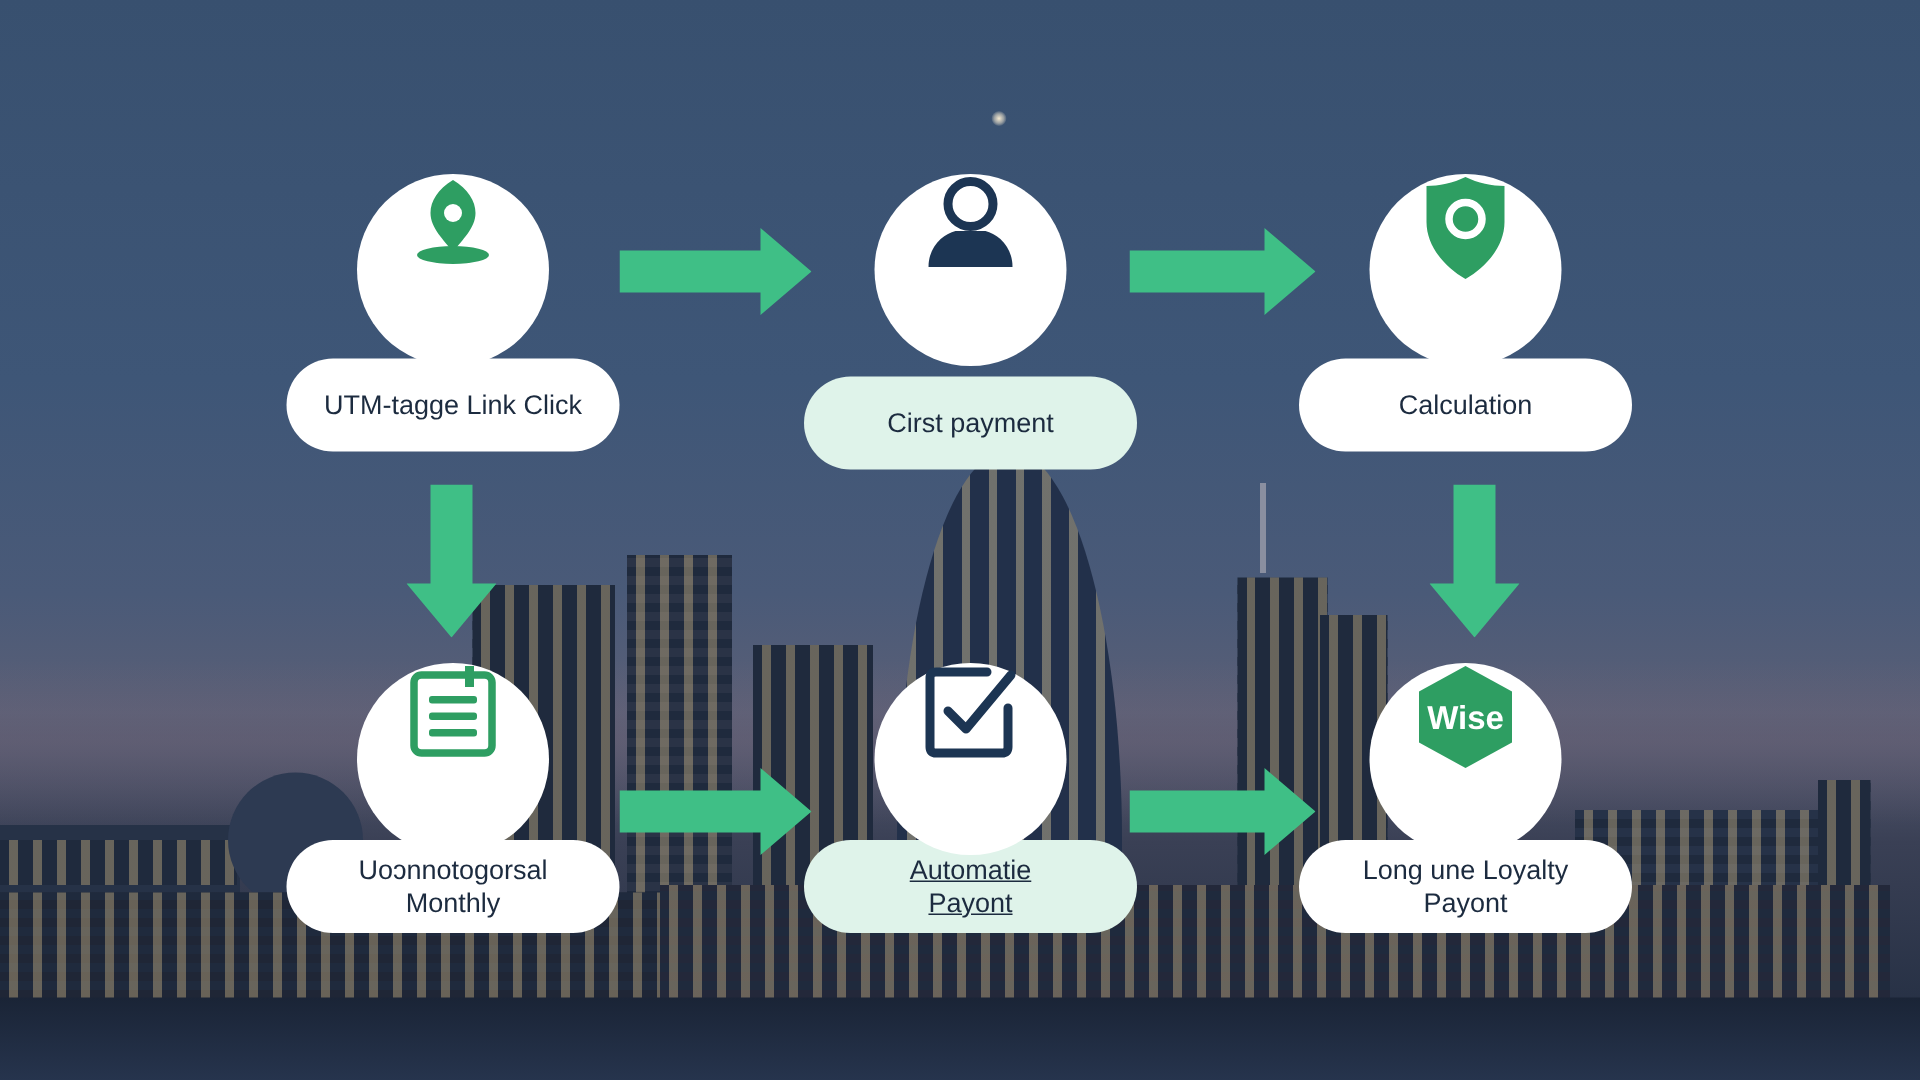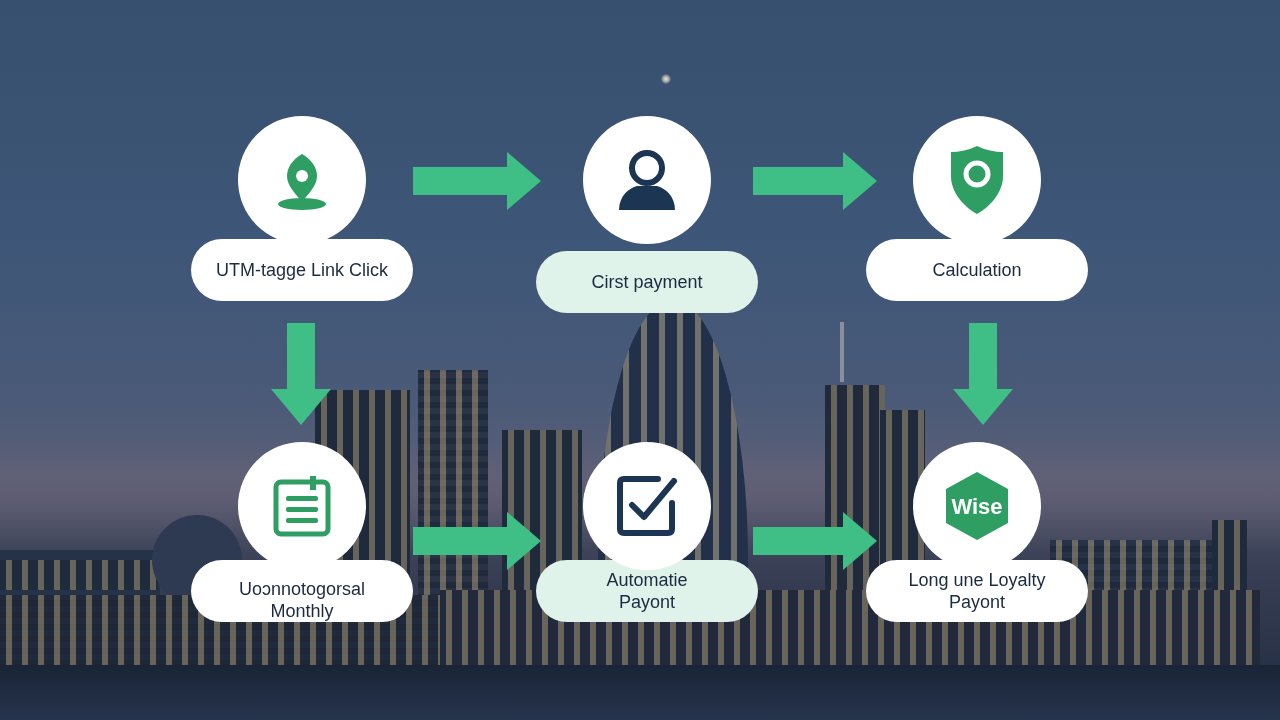--- a/index.html
+++ b/index.html
@@ -40,21 +40,21 @@
     position: absolute; left: 152px; top: 515px; width: 90px; height: 90px; border-radius: 50%;
     background: #2d3a52;
   }
   .river {
     position: absolute; left: 0; right: 0; bottom: 0; height: 55px;
     background: linear-gradient(180deg, #1a2436 0%, #26344d 100%);
   }
 
   .node-circle {
     position: absolute; width: 128px; height: 128px; border-radius: 50%;
-    background: #ffffff; display: flex; align-items: center; justify-content: center;
+    background: #ffffff; display: flex; align-items: flex-start; justify-content: center;
     z-index: 3;
   }
   .pill {
     position: absolute; height: 62px; border-radius: 31px;
     background: #ffffff; display: flex; flex-direction: column; align-items: center; justify-content: center;
     z-index: 2; color: #1c2b3f; font-size: 18px; line-height: 22px; text-align: center;
   }
   .pill.mint { background: #dff3ea; }
   .arrow { position: absolute; z-index: 1; }
 </style>
@@ -134,32 +134,32 @@
 
 <div class="node-circle" style="left:238px;top:442px;">
   <svg width="60" height="64" viewBox="0 0 60 64">
     <rect x="4" y="8" width="52" height="52" rx="5" fill="none" stroke="#2e9e62" stroke-width="5"></rect>
     <rect x="38" y="2" width="6" height="14" fill="#2e9e62"></rect>
     <rect x="14" y="22" width="32" height="5" rx="2" fill="#2e9e62"></rect>
     <rect x="14" y="33" width="32" height="5" rx="2" fill="#2e9e62"></rect>
     <rect x="14" y="44" width="32" height="5" rx="2" fill="#2e9e62"></rect>
   </svg>
 </div>
-<div class="pill" style="left:191px;top:560px;width:222px;justify-content:flex-end;">
+<div class="pill" style="left:191px;top:560px;width:222px;">
   <span>Uoɔnnotogorsal</span>
   <span>Monthly</span>
 </div>
 
 <div class="node-circle" style="left:583px;top:442px;">
   <svg width="66" height="66" viewBox="0 0 66 66">
     <path d="M44 6 L10 6 Q6 6 6 10 L6 56 Q6 60 10 60 L54 60 Q58 60 58 56 L58 30" fill="none" stroke="#1c3553" stroke-width="6" stroke-linecap="round"></path>
     <path d="M18 32 L30 44 L60 8" fill="none" stroke="#1c3553" stroke-width="6" stroke-linecap="round" stroke-linejoin="round"></path>
   </svg>
 </div>
-<div class="pill mint" style="left:536px;top:560px;width:222px;">
+<div class="pill mint" style="left:536px;top:560px;width:222px;text-decoration:underline;">
   <span>Automatie</span>
   <span>Payont</span>
 </div>
 
 <div class="node-circle" style="left:913px;top:442px;">
   <svg width="70" height="72" viewBox="0 0 70 72">
     <polygon points="35,2 66,19 66,53 35,70 4,53 4,19" fill="#2e9e62"></polygon>
     <text x="35" y="44" text-anchor="middle" font-family="Liberation Sans, sans-serif" font-weight="bold" font-size="22" fill="#ffffff">Wise</text>
   </svg>
 </div>

